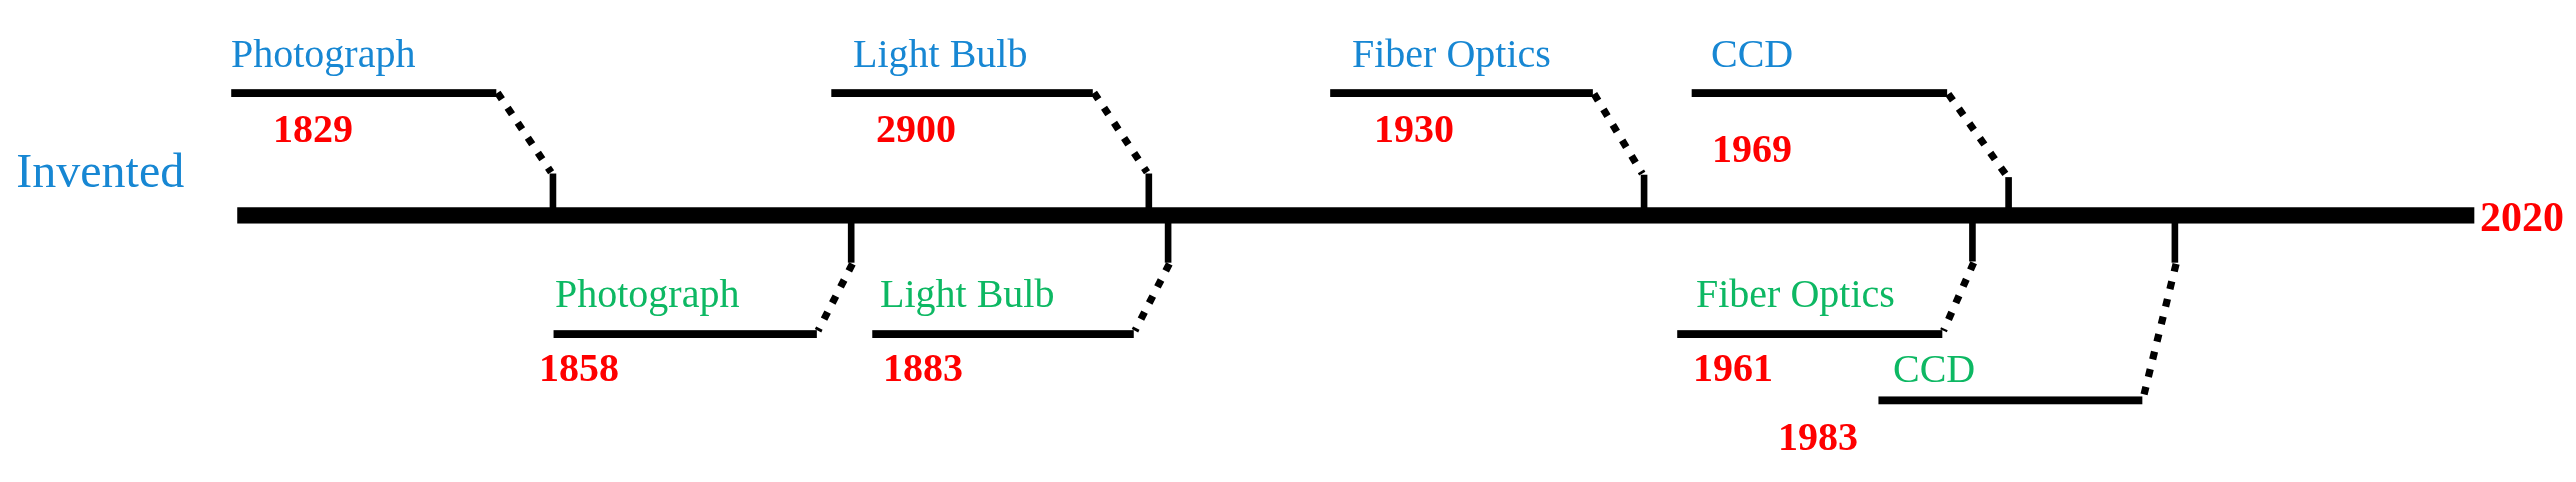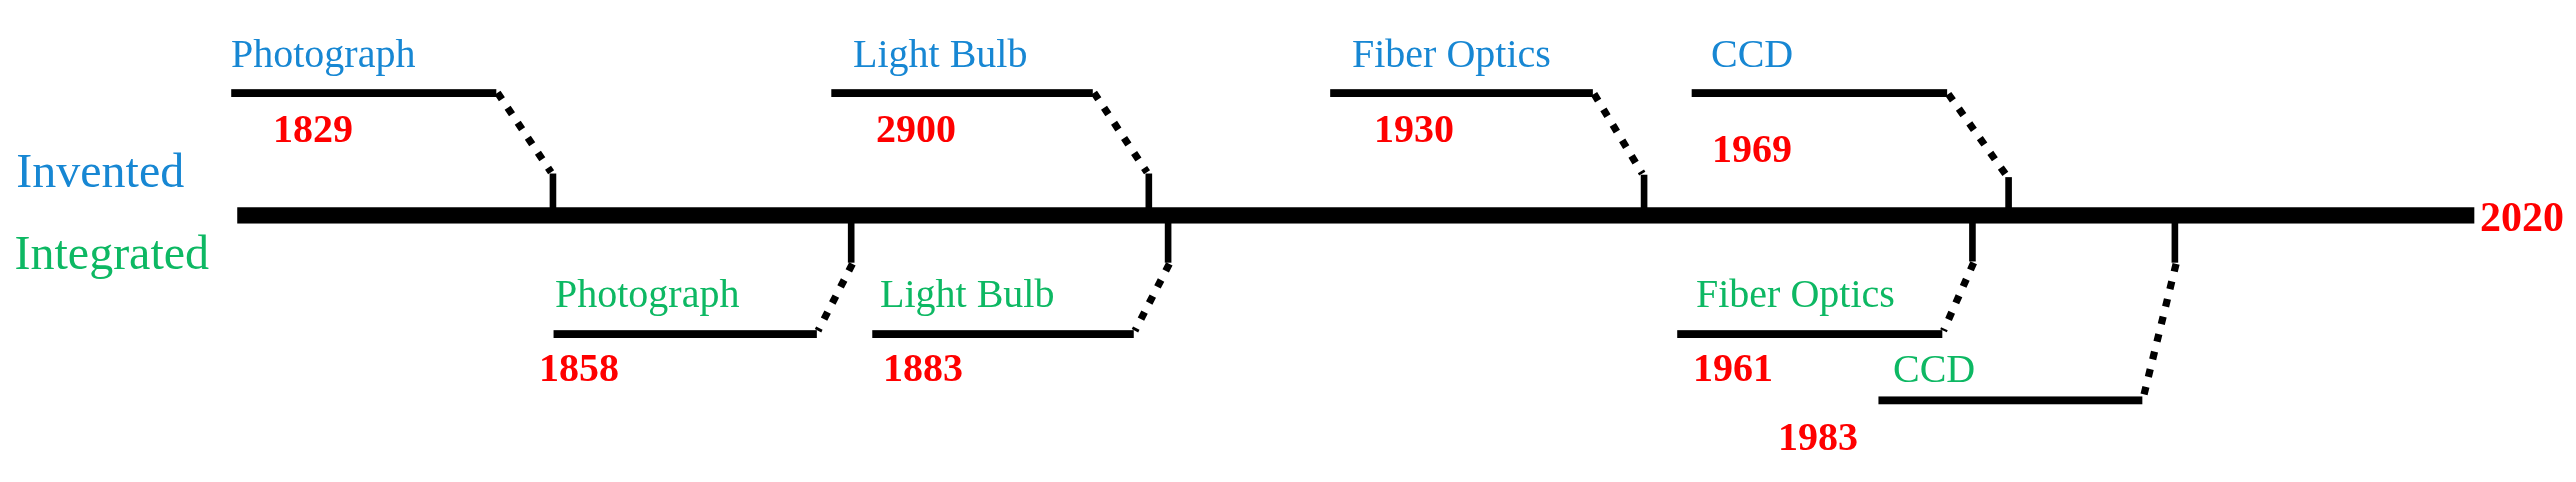--- a/index.html
+++ b/index.html
@@ -60,21 +60,20 @@
     <line class="dot" x1="2644" y1="156" x2="2724" y2="288"></line>
     <line class="dot" x1="3232" y1="156" x2="3329" y2="292"></line>
 
     <line class="dot" x1="1413" y1="438" x2="1356" y2="549"></line>
     <line class="dot" x1="1939" y1="438" x2="1882" y2="549"></line>
     <line class="dot" x1="3274" y1="436" x2="3224" y2="549"></line>
     <line class="dot" x1="3610" y1="438" x2="3556" y2="658"></line>
   </svg>
 
   <div class="lbl side-inv" style="left:16.3px;top:147px;">Invented</div>
-  <div class="lbl side-int" style="left:14.5px;top:229px;">Integrated</div>
   <div class="lbl endyr" style="left:2480px;top:196px;">2020</div>
 
   <div class="lbl inv" style="left:231px;top:34px;">Photograph</div>
   <div class="lbl yr" style="left:273px;top:109px;">1829</div>
 
   <div class="lbl inv" style="left:853px;top:34px;">Light Bulb</div>
   <div class="lbl yr" style="left:876px;top:109px;">2900</div>
 
   <div class="lbl inv" style="left:1352px;top:34px;">Fiber Optics</div>
   <div class="lbl yr" style="left:1354px;top:109px;margin-left:20px;">1930</div>

